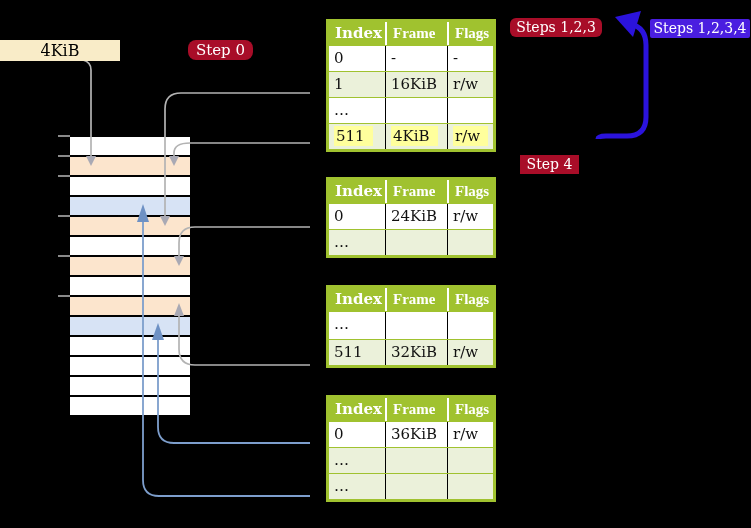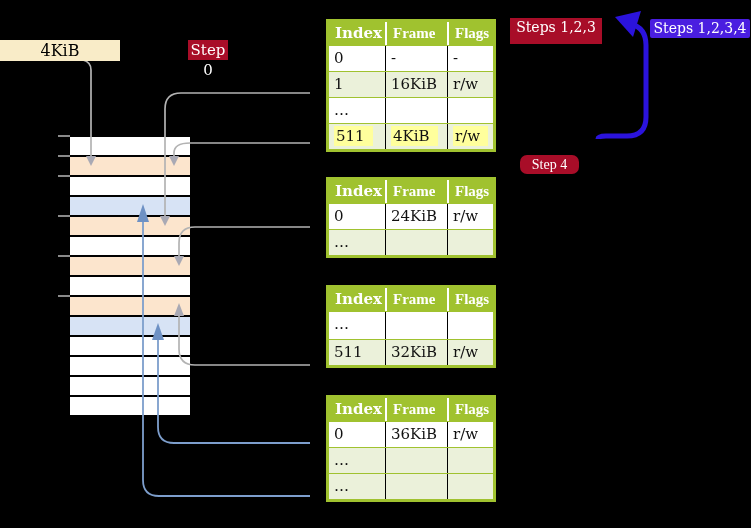--- a/index.html
+++ b/index.html
@@ -9,24 +9,24 @@
   }
   
   .frame-label{
     position:absolute;left:0;top:40px;width:120px;height:21px;
     background:#F9ECC8;color:#000;font-size:16px;line-height:21px;text-align:center;z-index:10;
   }
   
   .badge{position:absolute;color:#fff;text-align:center;z-index:10;}
   .badge.red{background:#A80D28;}
   .badge.blue{background:#4A1EE0;}
-  #badge-step0{left:188px;top:40px;width:40px;height:20px;border-radius:0;font-size:15px;line-height:20px;}
-  #badge-steps123{left:510px;top:18px;width:92px;height:26px;border-radius:0;font-size:14px;line-height:19px;}
+  #badge-step0{left:188px;top:40px;width:65px;height:20px;border-radius:8px;font-size:15px;line-height:20px;}
+  #badge-steps123{left:510px;top:18px;width:92px;height:19px;border-radius:6px;font-size:14px;line-height:19px;}
   #badge-steps1234{left:650px;top:19px;width:100px;height:19px;border-radius:2px;font-size:14px;line-height:19px;}
-  #badge-step4{left:520px;top:155px;width:59px;height:19px;border-radius:7px;font-size:14px;line-height:19px;font-family:Liberation Serif, serif;}
+  #badge-step4{left:520px;top:155px;width:59px;height:19px;border-radius:0;font-size:14px;line-height:19px;}
   
   .memory-stack{
     position:absolute;left:68px;top:135px;width:124px;height:284px;
     background:#000;padding:2px;box-sizing:border-box;z-index:1;
   }
   .mrow{height:18px;margin-bottom:2px;}
   .mrow:last-child{margin-bottom:0;}
   .mrow.white{background:#FFFFFF;}
   .mrow.peach{background:#FCE5CD;}
   .mrow.blue{background:#D7E3F5;}

